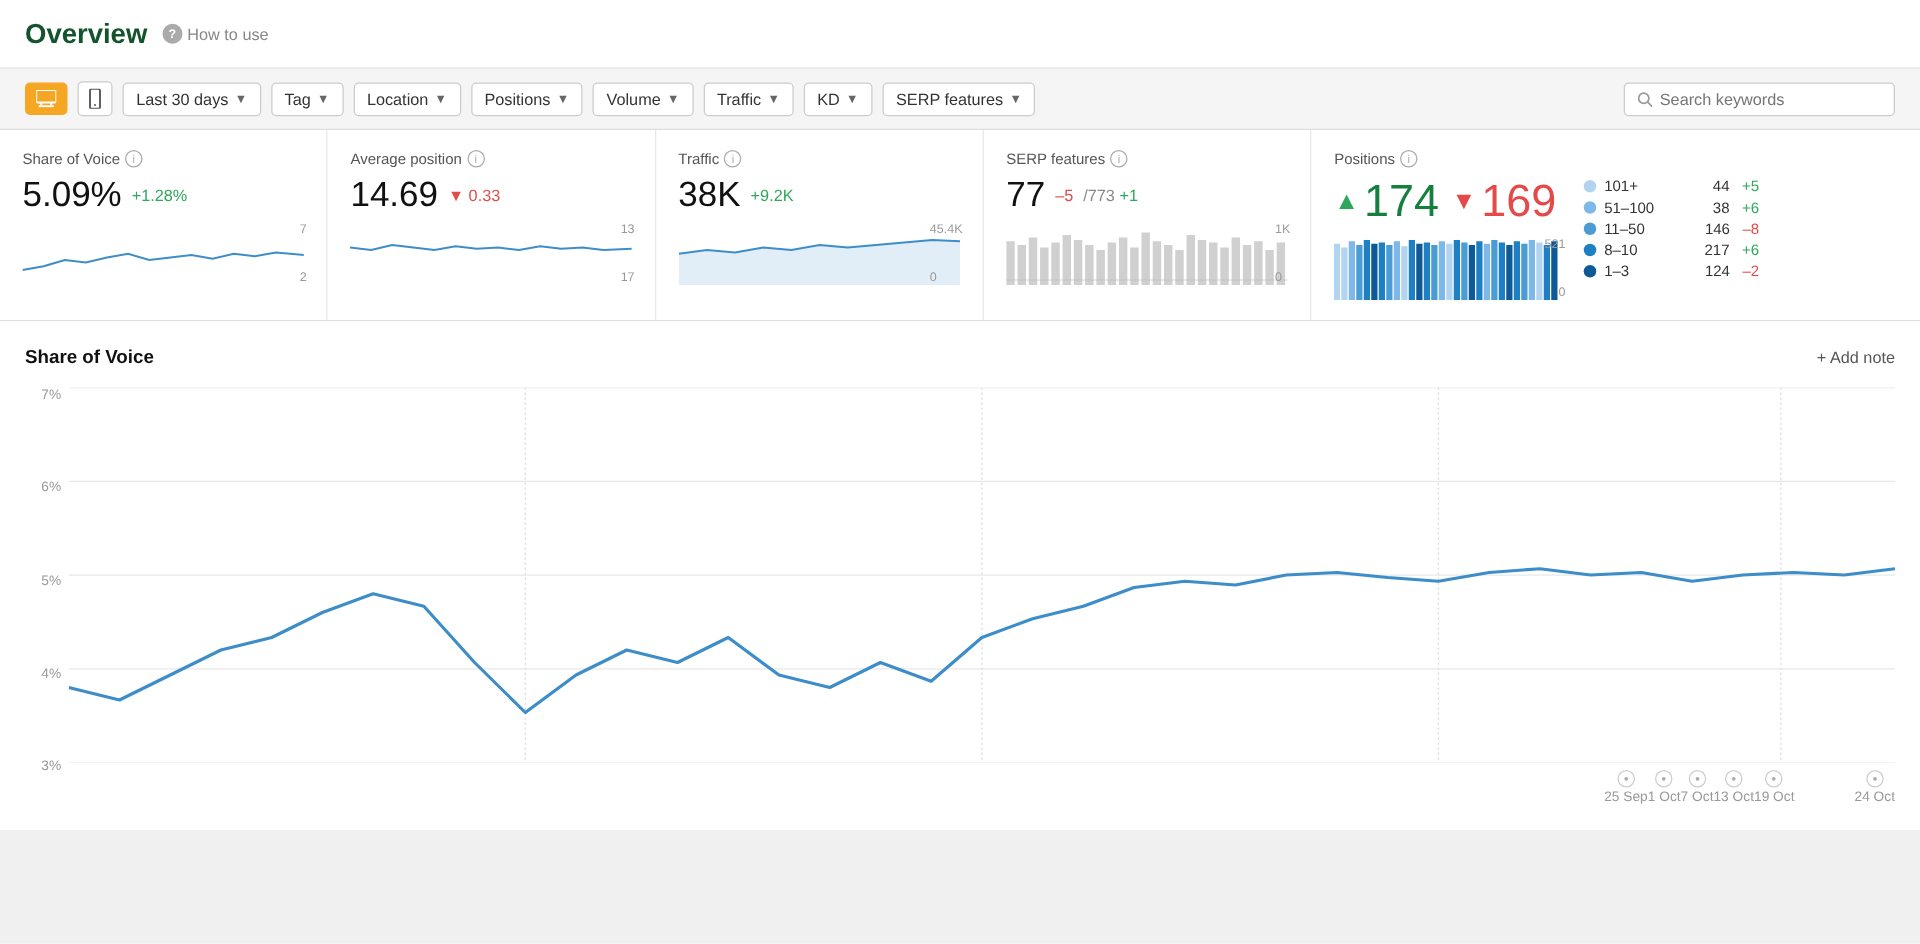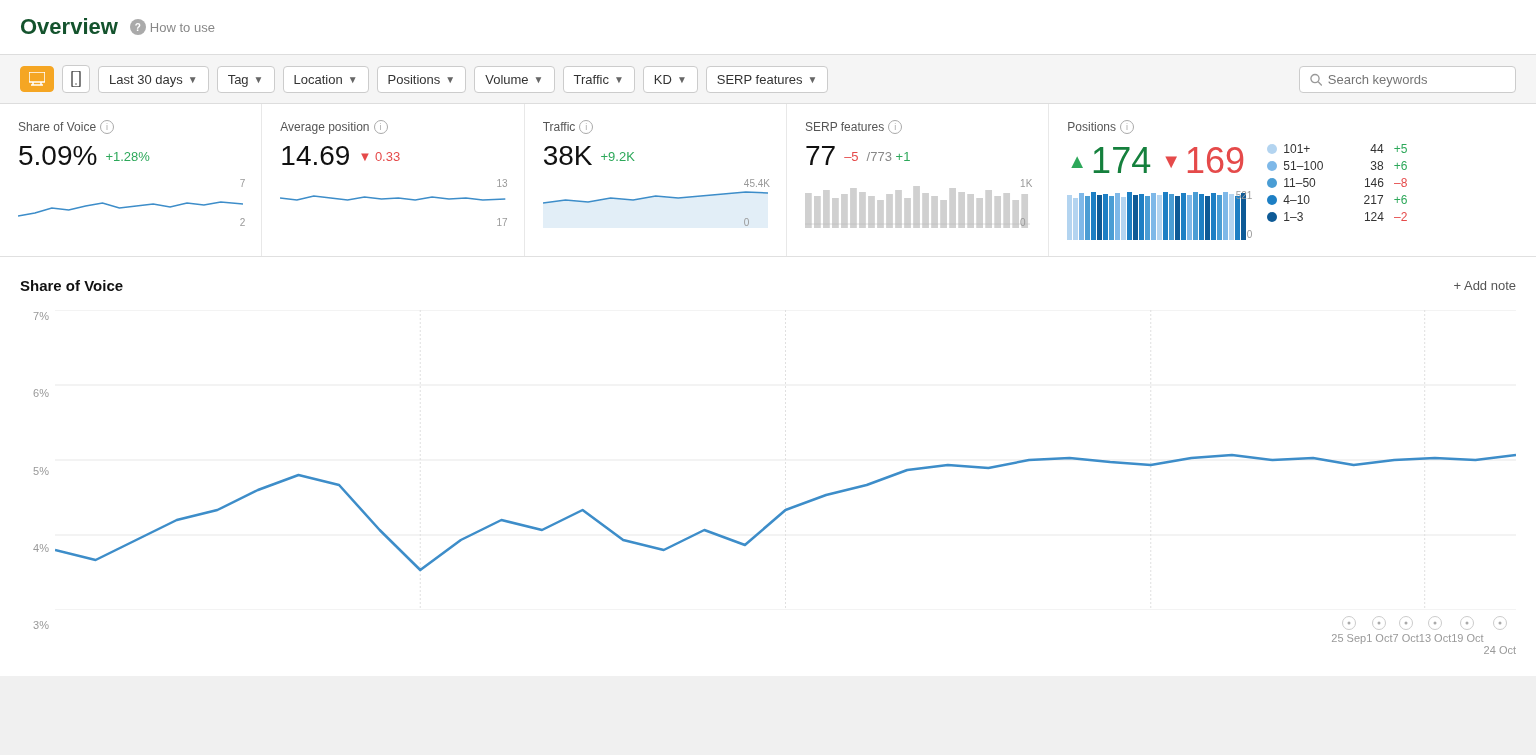--- a/index.html
+++ b/index.html
@@ -292,21 +292,21 @@
           <span class="pos-change-pos" style="margin-left:4px;">+6</span>
         </div>
         <div class="pos-legend-item">
           <span class="pos-dot" style="background:#4a9dd4;"></span>
           <span>11–50</span>
           <span class="pos-count">146</span>
           <span class="pos-change-neg" style="margin-left:4px;">–8</span>
         </div>
         <div class="pos-legend-item">
           <span class="pos-dot" style="background:#1d7fc4;"></span>
-          <span>4–10</span>
+          <span>8–10</span>
           <span class="pos-count">217</span>
           <span class="pos-change-pos" style="margin-left:4px;">+6</span>
         </div>
         <div class="pos-legend-item">
           <span class="pos-dot" style="background:#0e5a96;"></span>
           <span>1–3</span>
           <span class="pos-count">124</span>
           <span class="pos-change-neg" style="margin-left:4px;">–2</span>
         </div>
       </div>
@@ -383,21 +383,21 @@
           <span>13 Oct</span>
         </div>
         <div style="display:flex; flex-direction:column; align-items:center; gap:2px;">
           <div style="width:14px; height:14px; border-radius:50%; border:1px solid #ccc; display:flex; align-items:center; justify-content:center;">
             <svg width="8" height="8" viewBox="0 0 8 8" fill="#aaa">
                 <circle cx="4" cy="4" r="1.5"></circle>
               </svg>
           </div>
           <span>19 Oct</span>
         </div>
-        <div style="display:flex; flex-direction:column; align-items:center; gap:14px;">
+        <div style="display:flex; flex-direction:column; align-items:center; gap:2px;margin-left:48px;">
           <div style="width:14px; height:14px; border-radius:50%; border:1px solid #ccc; display:flex; align-items:center; justify-content:center;">
             <svg width="8" height="8" viewBox="0 0 8 8" fill="#aaa">
                 <circle cx="4" cy="4" r="1.5"></circle>
               </svg>
           </div>
           <span>24 Oct</span>
         </div>
       </div>
     </div>
   </div>

